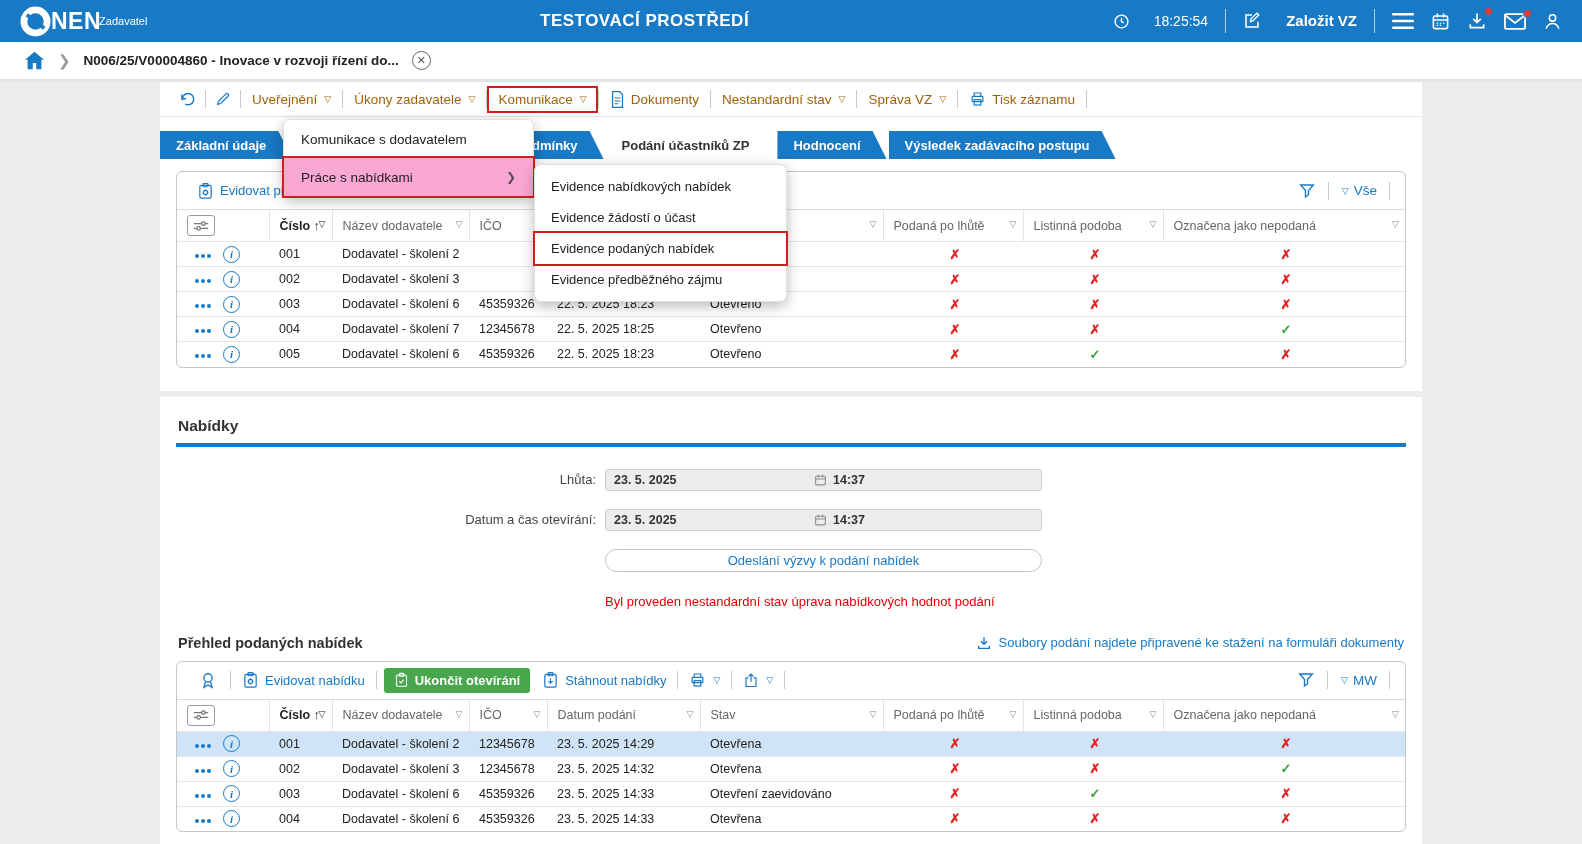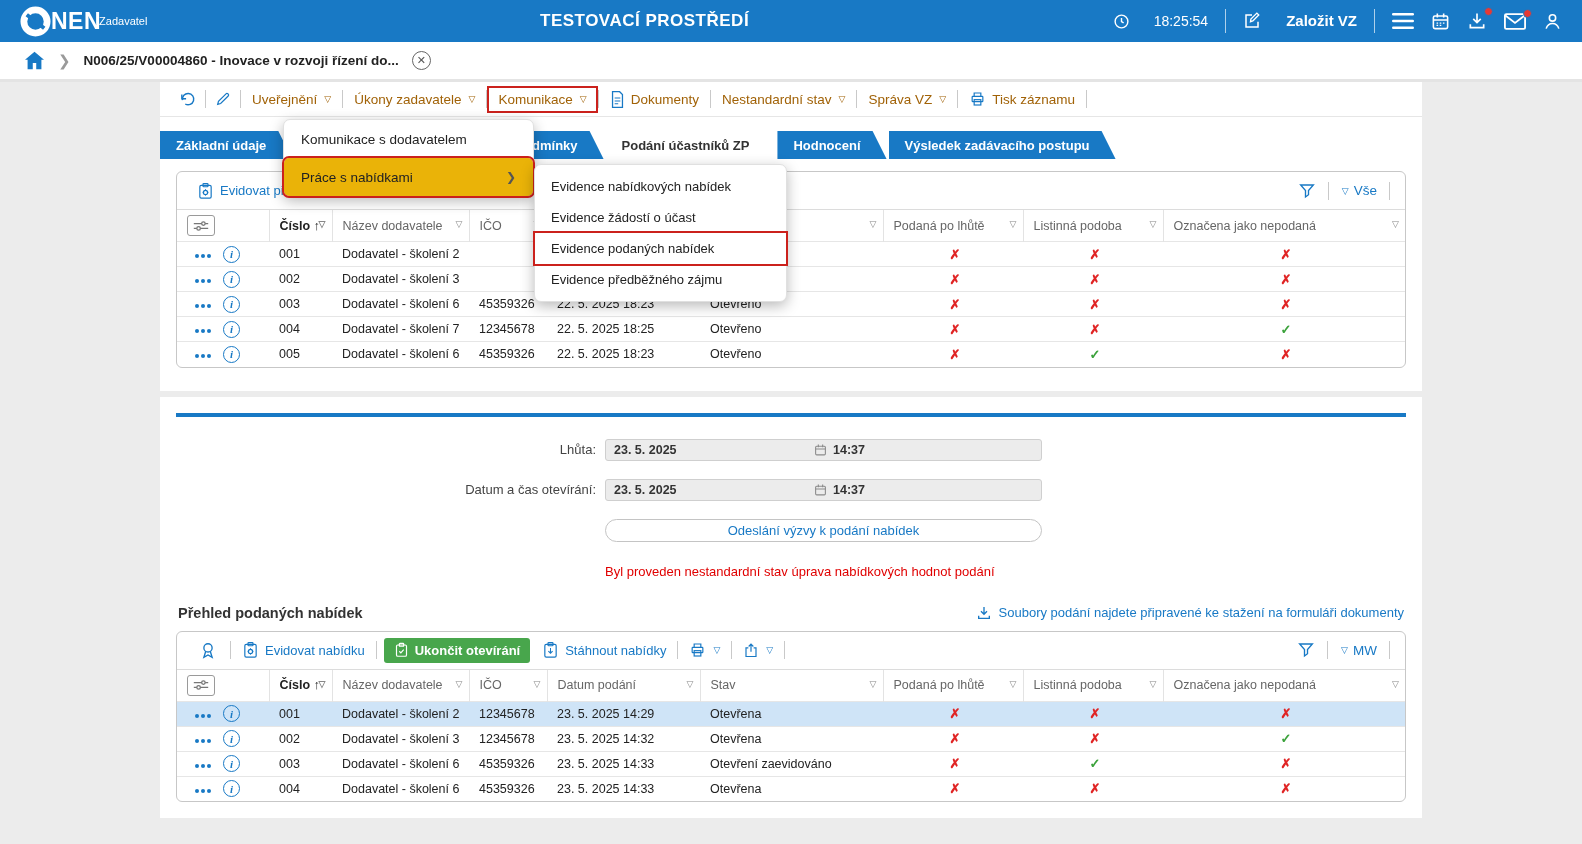--- a/index.html
+++ b/index.html
@@ -78,21 +78,21 @@
   .cta{width:437px;height:23px;margin-left:429px;border:1px solid #c4c4c4;border-radius:12px;background:#fff;color:#1879c5;font-size:13px;font-family:inherit;cursor:pointer;display:block}
   .warn{color:#e00000;font-size:13px;margin:22px 0 0 429px}
   .ph-row{display:flex;justify-content:space-between;align-items:flex-end;margin:26px 2px 0}
   .ph-title{font-size:14.5px;font-weight:bold;color:#333}
   .dl-link{color:#1879c5;font-size:13px;display:flex;gap:7px;align-items:center;cursor:pointer}
 
   
   .ctx{position:absolute;background:#fff;border:1px solid #e0e0e0;border-radius:7px;box-shadow:0 4px 14px rgba(0,0,0,.28);z-index:50;padding:0;overflow:visible}
   #ctx-menu{left:283px;top:119px;width:251px}
   .ctx-item{height:38px;display:flex;align-items:center;padding:0 17px;font-size:13.5px;color:#222;cursor:pointer}
-  .ctx-item.hl{background:#eab308;outline:2px solid #cb211c;border-radius:5px}
+  .ctx-item.hl{background:#f9a8d4;outline:2px solid #cb211c;border-radius:0}
   .ctx-item .arrow{margin-left:auto;color:#555;font-size:12px}
   #sub-menu{left:534px;top:164px;width:253px;padding:6px 0}
   .sub-item{height:31px;display:flex;align-items:center;padding:0 16px;font-size:13px;color:#222;cursor:pointer}
   .sub-item.red{outline:2px solid #cb211c}
   svg{flex:none}
 </style>
 </head>
 <body>
 
 <header class="hdr">
@@ -373,20 +373,21 @@
               <td class="c"><span class="x">✗</span></td>
               <td class="c"><span class="v">✓</span></td>
               <td class="c"><span class="x">✗</span></td>
             </tr>
           </tbody>
         </table>
     </div>
   </div>
 
   <div class="panel panel2">
+    <div class="sec-title">Nabídky</div>
     <div class="rule"></div>
 
     <div class="frow">
       <span class="flabel">Lhůta:</span>
       <div class="field">
         <span class="date">23. 5. 2025</span>
         <svg width="13" height="14" viewBox="0 0 24 24" fill="none" stroke="#8a8a8a" stroke-width="2">
             <rect x="3" y="5" width="18" height="16" rx="2"></rect>
             <path d="M8 2v5M16 2v5M3 10h18"></path>
           </svg>

